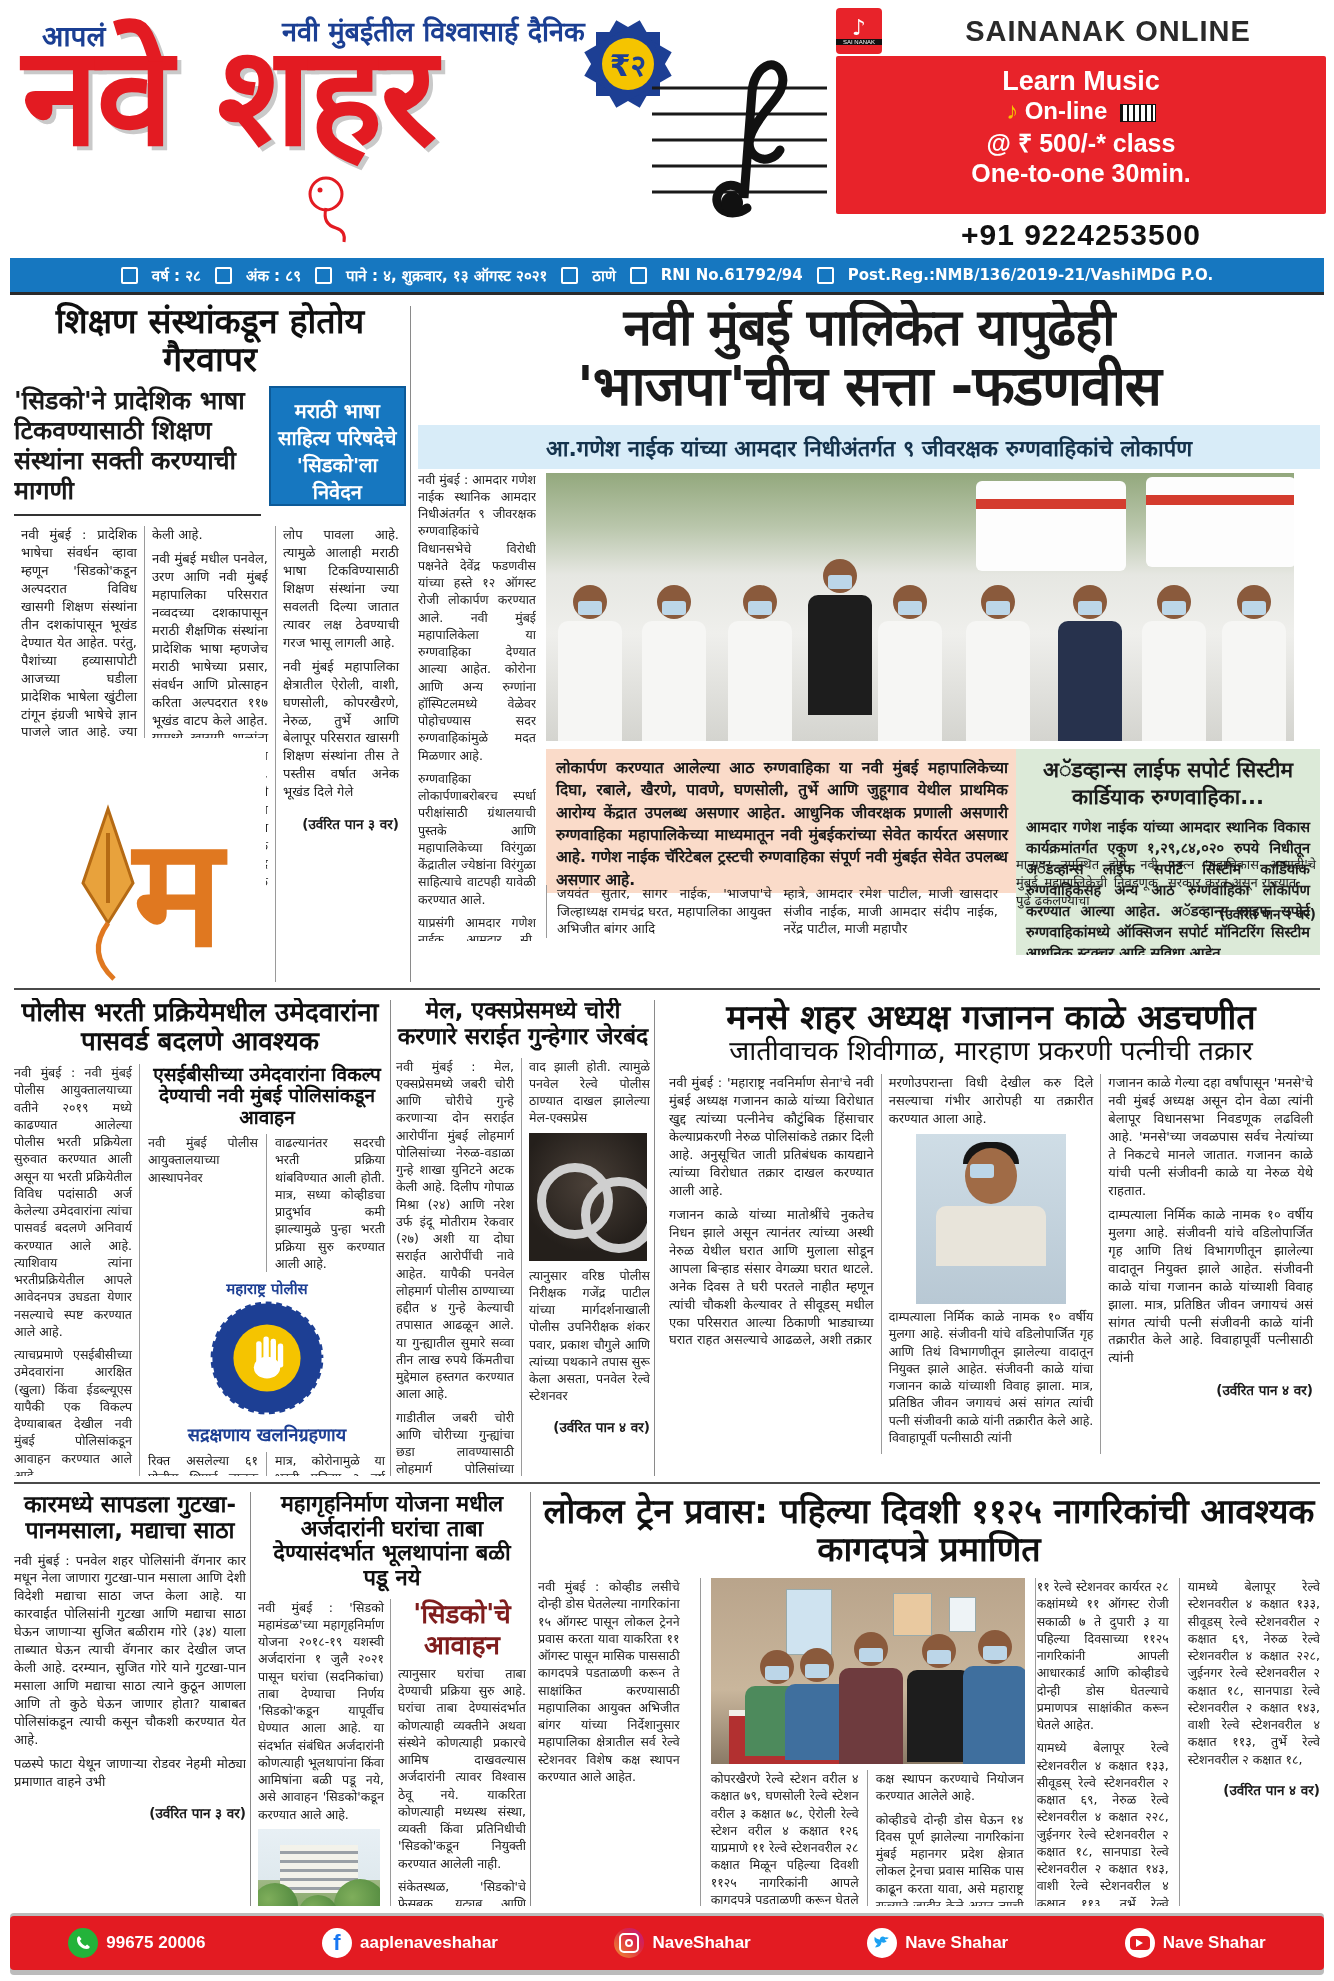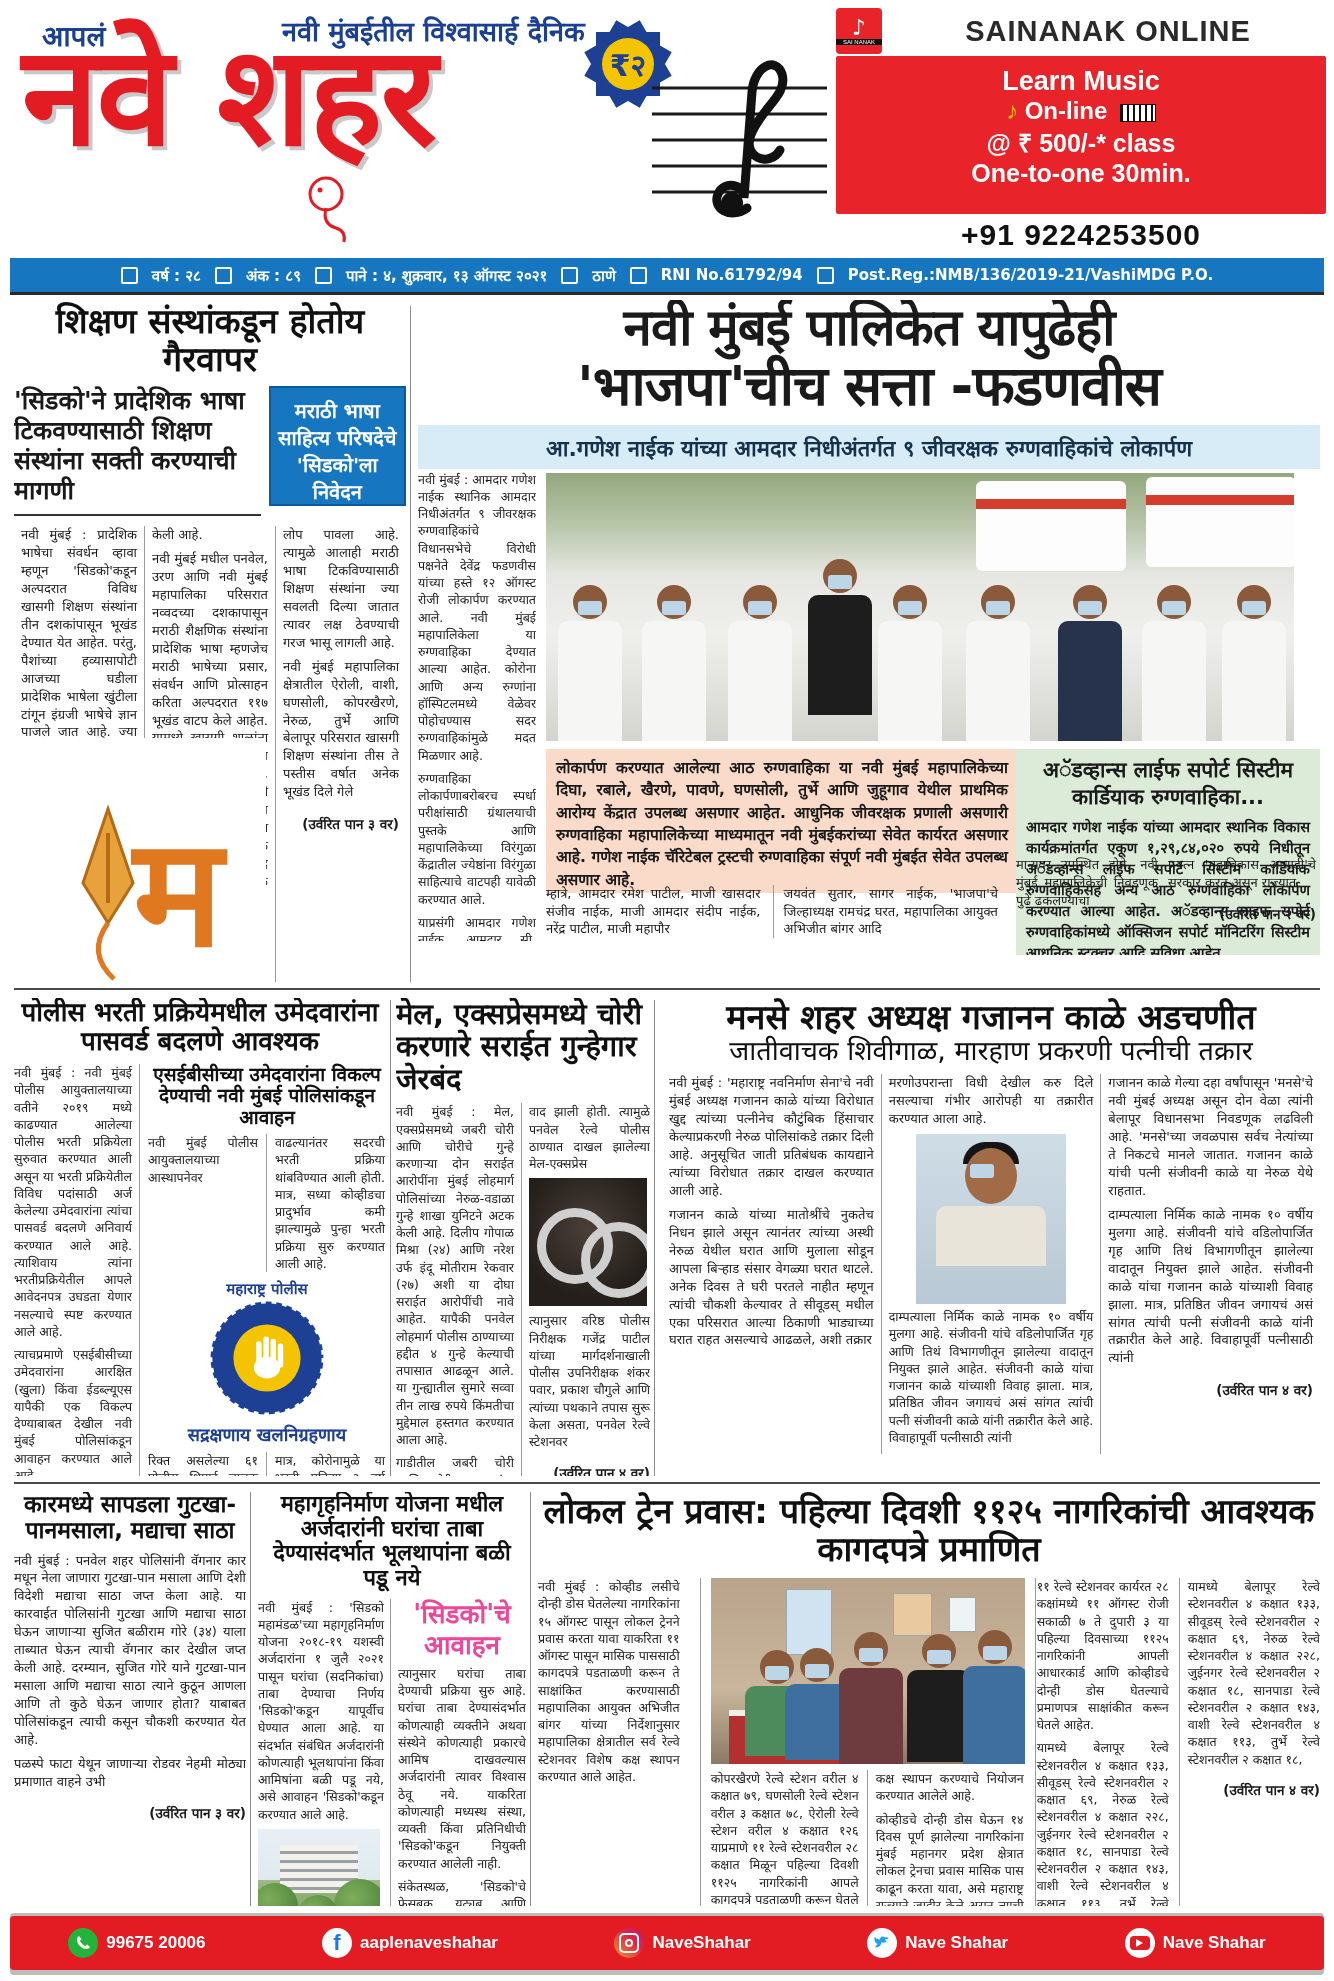--- a/index.html
+++ b/index.html
@@ -86,21 +86,21 @@
   .bldg{position:absolute;left:18%;top:18%;width:64%;height:52%;background:#f3f2ea;
         background-image:repeating-linear-gradient(180deg,#f3f2ea 0 6px,#9aa0a6 6px 9px);}
   .tree{position:absolute;border-radius:50%;background:radial-gradient(circle at 35% 35%,#7fae5b,#3f7a33);}
   .ph-station{background:linear-gradient(180deg,#b9a48b 0%,#c9b69c 60%,#8a7a66 100%);}
   .poster{position:absolute;background:#eef3f6;border:1px solid #9aa;}
   .table-red{position:absolute;left:6%;bottom:0;width:42%;height:26%;background:#b23030;border-top:6px solid #f2efe8;} .maroon .torso{background:#6e3b3e;} .blue .torso{background:#3f6f9e;} .green .torso{background:#4d8a5c;}
   
   .badge-wrap{text-align:center;}
   .badge-label{color:#1d3f94;font-weight:bold;font-size:15px;}
   
-  .green-title{color:#ec4899;font-weight:bold;font-size:26px;text-align:center;line-height:1.2;margin-bottom:4px;}
+  .green-title{color:#7f1d1d;font-weight:bold;font-size:26px;text-align:center;line-height:1.2;margin-bottom:4px;}
   
   .footer{position:absolute;left:10px;top:1916px;width:1314px;height:54px;background:#e31b22;border-radius:4px;
           display:flex;align-items:center;justify-content:space-around;color:#fff;
           font-family:"Liberation Sans",sans-serif;font-weight:bold;font-size:17px;
           box-shadow:0 -3px 0 #bbb,0 5px 0 #bbb;}
   .soc{display:flex;align-items:center;gap:8px;}
   .ic{width:30px;height:30px;border-radius:50%;background:#fff;display:flex;align-items:center;justify-content:center;overflow:hidden;}
   .ic-wa{background:#23b33a;} .ic-fb{background:#fff;color:#1877f2;font-size:22px;font-weight:bold;}
   .ic-ig{background:linear-gradient(45deg,#f09433,#dc2743 60%,#bc1888);}
   .ig-frame{width:16px;height:16px;border:2px solid #fff;border-radius:5px;position:relative;}
@@ -267,22 +267,22 @@
       </div>
 
       <div class="caption" style="position:absolute;left:128px;top:278px;width:452px;height:128px;overflow:hidden;">लोकार्पण करण्यात आलेल्या आठ रुग्णवाहिका या नवी मुंबई महापालिकेच्या दिघा, रबाले, खैरणे, पावणे, घणसोली, तुर्भे आणि जुहूगाव येथील प्राथमिक आरोग्य केंद्रात उपलब्ध असणार आहेत. आधुनिक जीवरक्षक प्रणाली असणारी रुग्णवाहिका महापालिकेच्या माध्यमातून नवी मुंबईकरांच्या सेवेत कार्यरत असणार आहे. गणेश नाईक चॅरिटेबल ट्रस्टची रुग्णवाहिका संपूर्ण नवी मुंबईत सेवेत उपलब्ध असणार आहे.</div>
 
       <div class="greenbox" style="position:absolute;left:598px;top:278px;width:284px;height:190px;overflow:hidden;">
         <div class="gt">अॅडव्हान्स लाईफ सपोर्ट सिस्टीम कार्डियाक रुग्णवाहिका...</div>
         <div class="gb">आमदार गणेश नाईक यांच्या आमदार स्थानिक विकास कार्यक्रमांतर्गत एकूण १,२९,८४,०२० रुपये निधीतून अॅडव्हान्स लाईफ सपोर्ट सिस्टीम कार्डियाक रुग्णवाहिकेसह अन्य आठ रुग्णवाहिका लोकार्पण करण्यात आल्या आहेत. अॅडव्हान्स लाइफ सपोर्ट रुग्णवाहिकांमध्ये ऑक्सिजन सपोर्ट मॉनिटरिंग सिस्टीम आधुनिक स्ट्रक्चर आदि सुविधा आहेत.</div>
       </div>
 
       <div style="position:absolute;left:128px;top:414px;width:452px;display:flex;gap:12px;">
+        <p class="body" style="width:220px;border-left:1px solid #9a9a9a;padding-left:10px;">जयवंत सुतार, सागर नाईक, 'भाजपा'चे जिल्हाध्यक्ष रामचंद्र घरत, महापालिका आयुक्त अभिजीत बांगर आदि</p>
         <p class="body" style="width:220px;">म्हात्रे, आमदार रमेश पाटील, माजी खासदार संजीव नाईक, माजी आमदार संदीप नाईक, नरेंद्र पाटील, माजी महापौर</p>
-        <p class="body" style="width:220px;border-left:1px solid #9a9a9a;padding-left:10px;">जयवंत सुतार, सागर नाईक, 'भाजपा'चे जिल्हाध्यक्ष रामचंद्र घरत, महापालिका आयुक्त अभिजीत बांगर आदि</p>
       </div>
     </div>
     <div style="position:absolute;left:598px;top:556px;width:300px;display:flex;gap:10px;">
       <p class="body" style="width:142px;">मान्यवर उपस्थित होते. नवी मुंबई महापालिकेची निवडणूक पुढे ढकलण्याचा</p>
       <div style="width:148px;">
         <p class="body" style="margin-bottom:2px;">प्रयत्न 'महाविकास आघाडी'चे सरकार करत असून राज्यात</p>
         <p class="more">(उर्वरित पान २ वर)</p>
       </div>
     </div>
   </div>
@@ -323,21 +323,21 @@
 
           </div>
         </div>
       </div>
     </div>
   </div>
 
   <div class="vr" style="left:390px;top:1000px;height:476px;"></div>
 
   <div class="art" style="left:396px;top:998px;width:254px;height:478px;">
-    <div class="hl" style="font-size:29px;">मेल, एक्सप्रेसमध्ये चोरी करणारे सराईत गुन्हेगार जेरबंद</div>
+    <div class="hl" style="font-size:23px;text-align:center;">मेल, एक्सप्रेसमध्ये चोरी करणारे सराईत गुन्हेगार जेरबंद</div>
     <div style="display:flex;margin-top:8px;">
       <div style="width:118px;border-right:1px solid #9a9a9a;padding-right:7px;">
         <p class="body small">नवी मुंबई : मेल, एक्सप्रेसमध्ये जबरी चोरी आणि चोरीचे गुन्हे करणाऱ्या दोन सराईत आरोपींना मुंबई लोहमार्ग पोलिसांच्या नेरुळ-वडाळा गुन्हे शाखा युनिटने अटक केली आहे. दिलीप गोपाळ मिश्रा (२४) आणि नरेश उर्फ इंदू मोतीराम रेकवार (२७) अशी या दोघा सराईत आरोपींची नावे आहेत. यापैकी पनवेल लोहमार्ग पोलीस ठाण्याच्या हद्दीत ४ गुन्हे केल्याची तपासात आढळून आले. या गुन्ह्यातील सुमारे सव्वा तीन लाख रुपये किंमतीचा मुद्देमाल हस्तगत करण्यात आला आहे.</p>
         <p class="body small">गाडीतील जबरी चोरी आणि चोरीच्या गुन्ह्यांचा छडा लावण्यासाठी लोहमार्ग पोलिसांच्या नेरुळ-वडाळा गुन्हे शाखा युनिटकडून सखोल तपास करण्यात येत होता.</p>
       </div>
       <div style="flex:1;padding-left:7px;">
         <p class="body small">वाद झाली होती. त्यामुळे पनवेल रेल्वे पोलीस ठाण्यात दाखल झालेल्या मेल-एक्सप्रेस</p>
         <div class="photo ph-cuffs" style="width:118px;height:128px;">
           <div class="ring" style="left:8px;top:30px;"></div>
           <div class="ring" style="left:52px;top:44px;"></div>

